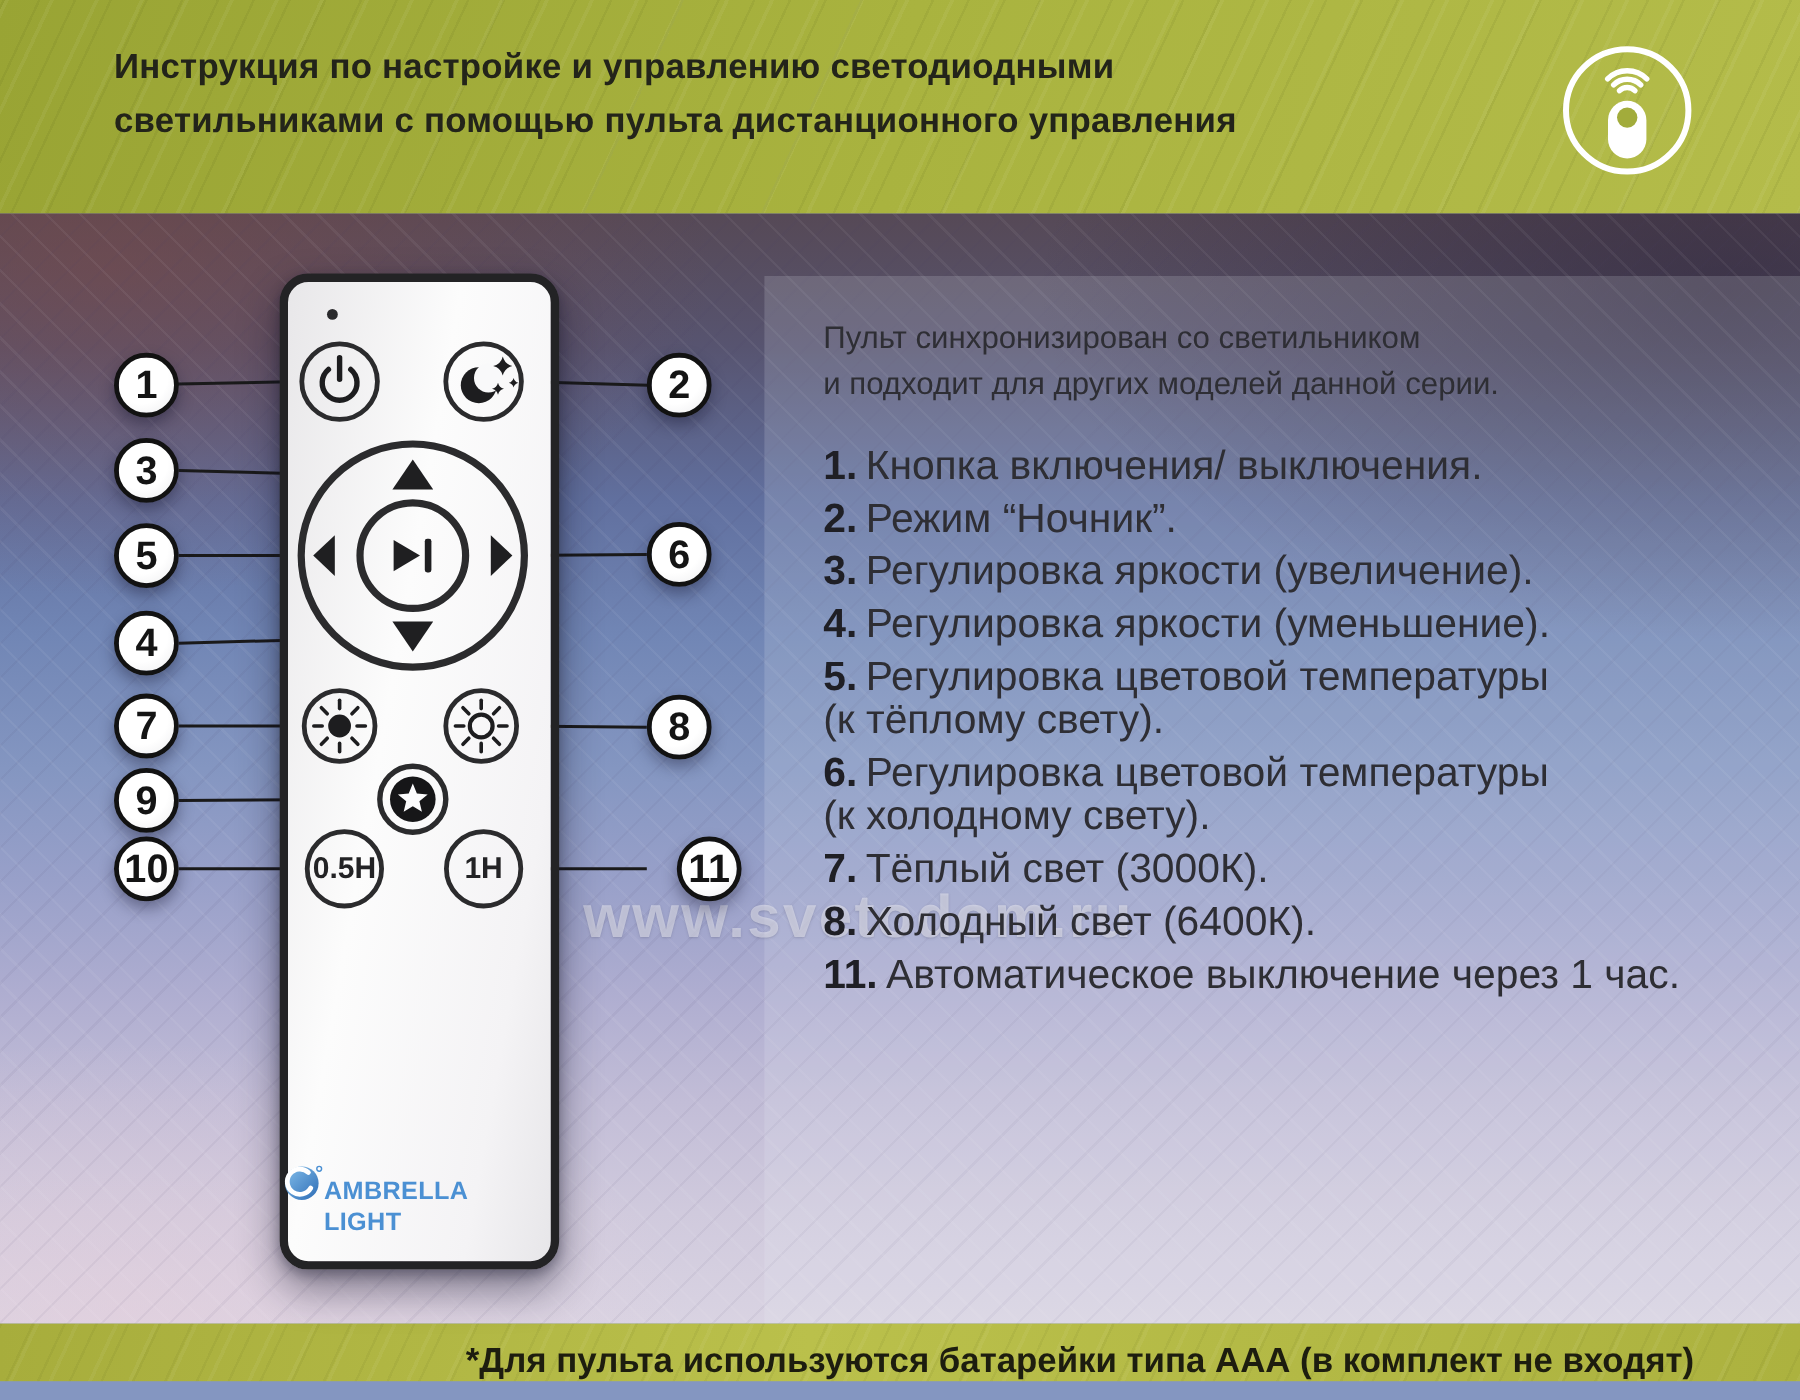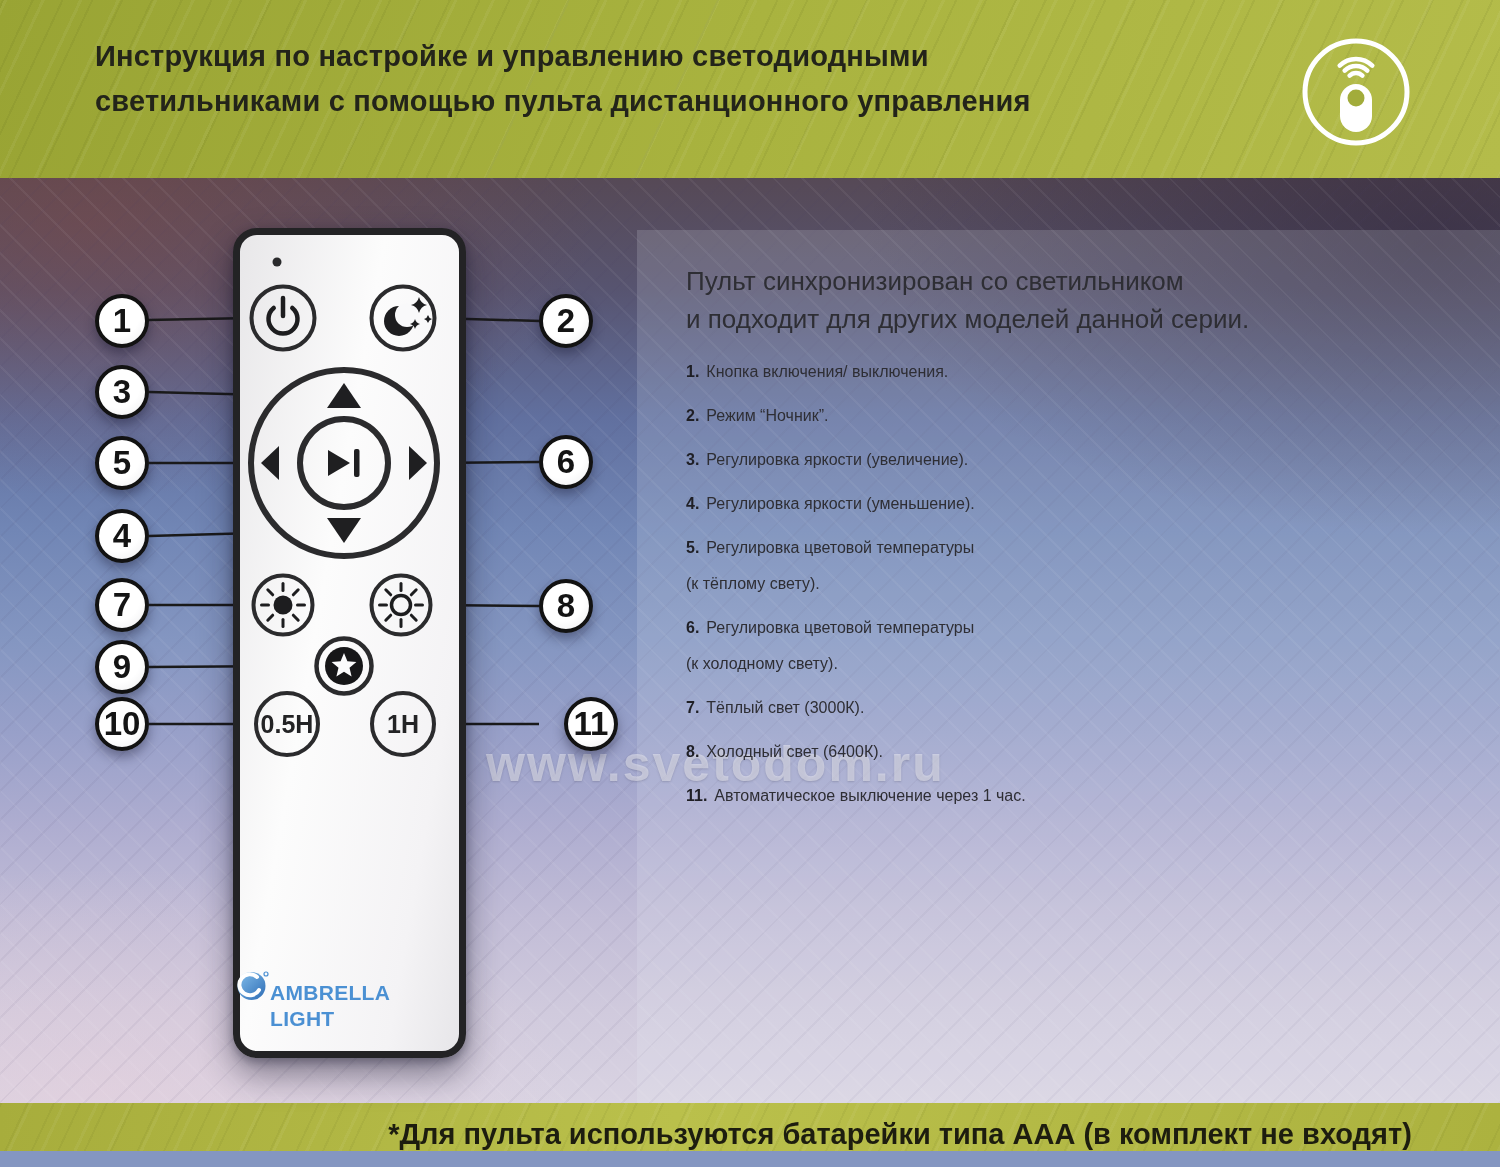--- a/index.html
+++ b/index.html
@@ -59,22 +59,22 @@
 
   
   .callout{position:absolute;z-index:6;width:54px;height:54px;box-sizing:border-box;
     border:4px solid #121212;border-radius:50%;
     background:radial-gradient(circle at 40% 35%,#ffffff 55%,#ececee 100%);
     box-shadow:0 6px 12px rgba(20,20,45,0.40);
     text-align:center;line-height:46px;font-size:33px;font-weight:600;color:#141414;}
 
   
   .desc{position:absolute;left:686px;top:84px;width:800px;z-index:6;color:#2e2e34;}
-  .desc-intro{font-size:26px;line-height:38px;white-space:pre-line;margin:0 0 16px 0;}
-  .desc-item{font-size:16px;line-height:36px;margin:0 0 8px 0;white-space:pre-line;}
+  .desc-intro{font-size:26px;line-height:38px;white-space:pre-line;margin:0 0 32px 0;}
+  .desc-item{font-size:34px;line-height:36px;margin:0 0 8px 0;white-space:pre-line;}
   .desc-item b{font-weight:700;color:#1f1f25;margin-right:7px;}
 </style>
 </head>
 <body>
 
 <div class="page">
 
   <div class="header">
     <div class="header-title">Инструкция по настройке и управлению светодиодными
 светильниками с помощью пульта дистанционного управления</div>

